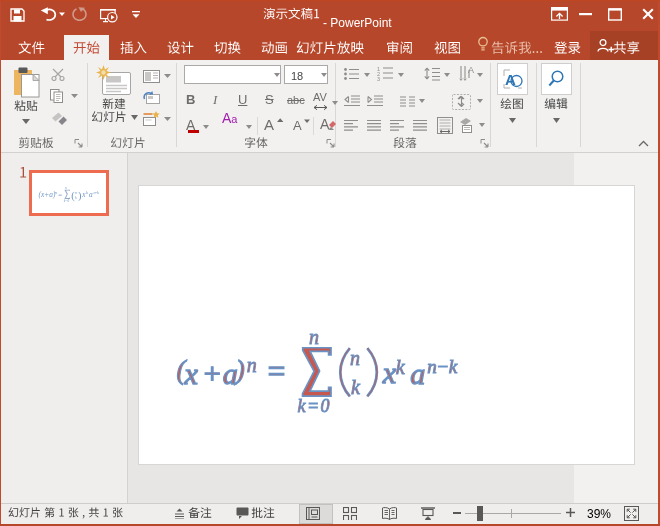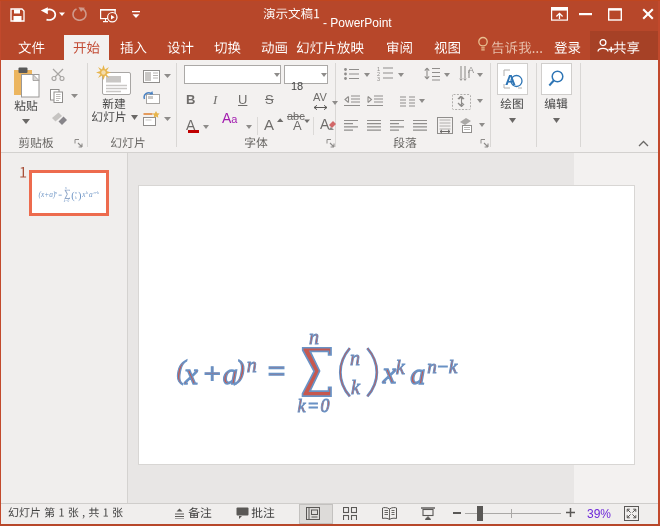--- a/index.html
+++ b/index.html
@@ -197,30 +197,30 @@
     </svg>
 <svg style="position:absolute;left:110.0px;top:137.0px;overflow:visible" width="36" height="12" viewBox="0 -10.3 36.0 12.2">
       <path d="M5.7 -8.9V-8.1H10.2C10.1 -2.9 9.9 -0.9 9.5 -0.5C9.3 -0.3 9.2 -0.3 9 -0.3C8.7 -0.3 7.9 -0.3 7.1 -0.4C7.3 -0.1 7.4 0.3 7.4 0.5C8.1 0.6 8.9 0.6 9.3 0.6C9.8 0.5 10 0.4 10.3 0C10.8 -0.6 10.9 -2.6 11.1 -8.4C11.1 -8.5 11.1 -8.9 11.1 -8.9ZM1 0C1.3 -0.2 1.8 -0.3 5.4 -0.9C5.5 -0.4 5.7 0.1 5.8 0.5L6.6 0.1C6.4 -0.8 5.7 -2.3 5.1 -3.5L4.4 -3.2C4.6 -2.7 4.8 -2.2 5.1 -1.7L2.3 -1.2C3.5 -2.8 4.8 -4.7 5.8 -6.7L4.9 -7.1C4.7 -6.6 4.4 -6.1 4.2 -5.7L1.9 -5.5C2.7 -6.7 3.5 -8.2 4.1 -9.7L3.2 -10C2.7 -8.4 1.7 -6.7 1.4 -6.2C1.1 -5.7 0.9 -5.4 0.6 -5.4C0.7 -5.1 0.9 -4.7 0.9 -4.5C1.2 -4.6 1.5 -4.6 3.7 -4.8C2.9 -3.5 2.1 -2.3 1.8 -1.9C1.3 -1.3 1 -0.9 0.7 -0.9C0.8 -0.6 1 -0.2 1 0Z M13.2 -7.6C13.1 -6.7 13 -5.4 12.7 -4.7L13.4 -4.4C13.7 -5.3 13.8 -6.6 13.9 -7.5ZM16.6 -7.8C16.4 -7.1 16 -6 15.7 -5.3L16.2 -5.1C16.6 -5.7 17 -6.7 17.3 -7.5ZM14.6 -10V-6.2C14.6 -3.9 14.4 -1.5 12.5 0.3C12.7 0.4 13 0.8 13.2 1C14.2 -0 14.8 -1.2 15.1 -2.4C15.6 -1.8 16.4 -1 16.7 -0.6L17.3 -1.3C17 -1.6 15.7 -2.9 15.3 -3.3C15.5 -4.3 15.5 -5.2 15.5 -6.2V-10ZM17.3 -9.1V-8.2H20.5V-0.4C20.5 -0.1 20.4 -0.1 20.2 -0.1C19.9 -0 19 -0 18.1 -0.1C18.3 0.2 18.5 0.6 18.5 0.9C19.7 0.9 20.4 0.9 20.8 0.7C21.3 0.6 21.4 0.3 21.4 -0.4V-8.2H23.5V-9.1Z M26.2 -9.8V-5.8C26.2 -3.6 26 -1.4 24.5 0.3C24.7 0.4 25 0.8 25.2 1C26.3 -0.2 26.8 -1.7 27 -3.2H32V1H33V-4.1H27C27.1 -4.7 27.1 -5.2 27.1 -5.8V-6H34.8V-7H31.5V-10.1H30.5V-7H27.1V-9.8Z" fill="#666461"></path>
     </svg>
 <div class="box" style="left:184px;top:65px;width:89px;height:19px;border-color:#aba9a7"></div>
 <div class="box" style="left:272px;top:65px;width:9px;height:19px;border-color:#aba9a7;border-left:none"></div>
 <svg class="abs" style="left:273.5px;top:73px" width="6" height="4" viewBox="0 0 6 4">
       <path d="M0 0 h6 l-3 4 z" fill="#8e8c8a"></path>
     </svg>
 <div class="box" style="left:284px;top:65px;width:36px;height:19px;border-color:#aba9a7"></div>
-<div class="abs" style="left:291px;top:80px;font-size:11px;color:#444">18</div>
+<div class="abs" style="left:291px;top:70px;font-size:11px;color:#444">18</div>
 <div class="box" style="left:319px;top:65px;width:9px;height:19px;border-color:#aba9a7;border-left:none"></div>
 <svg class="abs" style="left:320.5px;top:73px" width="6" height="4" viewBox="0 0 6 4">
       <path d="M0 0 h6 l-3 4 z" fill="#8e8c8a"></path>
     </svg>
 <div class="abs" style="left:186px;top:92px;font-size:13px;font-weight:bold;color:#6f6d6b">B</div>
 <div class="abs" style="left:213px;top:92px;font-size:13px;font-style:italic;font-family:'Liberation Serif',serif;color:#6f6d6b">I</div>
 <div class="abs" style="left:238px;top:92px;font-size:13px;text-decoration:underline;color:#6f6d6b">U</div>
 <div class="abs" style="left:265px;top:92px;font-size:13px;text-decoration:line-through;color:#6f6d6b">S</div>
-<div class="abs" style="left:287px;top:110px;font-size:11px;text-decoration:line-through;color:#6f6d6b">abc</div>
+<div class="abs" style="left:287px;top:94px;font-size:11px;text-decoration:line-through;color:#6f6d6b">abc</div>
 <div class="abs" style="left:313px;top:91px;font-size:11px;color:#6f6d6b">AV</div>
 <svg class="abs" style="left:314px;top:104.5px" width="13" height="5" viewBox="0 0 13 5">
       <path d="M0 2.5 h13 M0 2.5 l3 -2.2 M0 2.5 l3 2.2 M13 2.5 l-3 -2.2 M13 2.5 l-3 2.2" stroke="#5a5856" stroke-width="1" fill="none"></path>
     </svg>
 <svg class="abs" style="left:332px;top:101px" width="6" height="4" viewBox="0 0 6 4">
       <path d="M0 0 h6 l-3 4 z" fill="#8e8c8a"></path>
     </svg>
 <div class="abs" style="left:186px;top:117px;font-size:14px;color:#6f6d6b">A</div>
 <div class="abs" style="left:188px;top:129.5px;width:11px;height:3.5px;background:#c00000"></div>
 <svg class="abs" style="left:203px;top:125px" width="6" height="4" viewBox="0 0 6 4">
@@ -458,21 +458,21 @@
 <rect x="2" y="2.5" width="10" height="6" fill="none" stroke="#5a5856" stroke-width="1.1"></rect>
 <path d="M7 8.5 v2.5 M4.5 13 a2.5 2.5 0 0 1 5 0 z" fill="#5a5856" stroke="#5a5856" stroke-width="0.8"></path>
     </svg>
 <div class="abs" style="left:453px;top:512px;width:8px;height:1.6px;background:#5a5856"></div>
 <div class="abs" style="left:465px;top:513px;width:96px;height:1px;background:#aaa8a6"></div>
 <div class="abs" style="left:511px;top:509px;width:1px;height:9px;background:#aaa8a6"></div>
 <div class="abs" style="left:477px;top:506px;width:6px;height:15px;background:#5a5856"></div>
 <svg class="abs" style="left:566px;top:508px" width="9" height="9" viewBox="0 0 9 9">
       <path d="M4.5 0 v9 M0 4.5 h9" stroke="#5a5856" stroke-width="1.5"></path>
     </svg>
-<div class="abs" style="left:587px;top:507px;font-size:12px;color:#6d28d9">39%</div>
+<div class="abs" style="left:587px;top:507px;font-size:12px;color:#000000">39%</div>
 <svg class="abs" style="left:624px;top:506px" width="15" height="15" viewBox="0 0 15 15">
 <rect x="0.5" y="0.5" width="14" height="14" fill="none" stroke="#5a5856" stroke-width="1"></rect>
 <path d="M3.2 3.2 l2.6 0 m-2.6 0 l0 2.6 m0 -2.6 l3.4 3.4 M11.8 3.2 l-2.6 0 m2.6 0 l0 2.6 m0 -2.6 l-3.4 3.4 M3.2 11.8 l2.6 0 m-2.6 0 l0 -2.6 m0 2.6 l3.4 -3.4 M11.8 11.8 l-2.6 0 m2.6 0 l0 -2.6 m0 2.6 l-3.4 -3.4" stroke="#5a5856" stroke-width="1" fill="none"></path>
     </svg>
 <div class="abs" style="left:0;top:0;width:1px;height:526px;background:#c2492c"></div>
 <div class="abs" style="left:658px;top:0;width:2px;height:526px;background:#c2492c"></div>
 <div class="abs" style="left:0;top:524px;width:660px;height:2px;background:#b7472a"></div>
 <div class="abs" style="left:0;top:0;width:660px;height:1px;background:#c0461f"></div>
 </div>
 </body></html>

